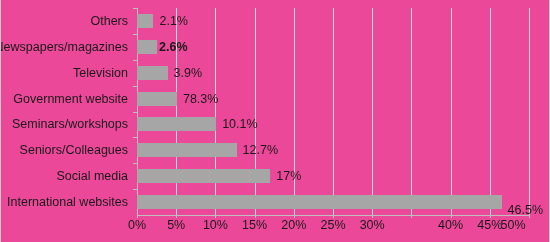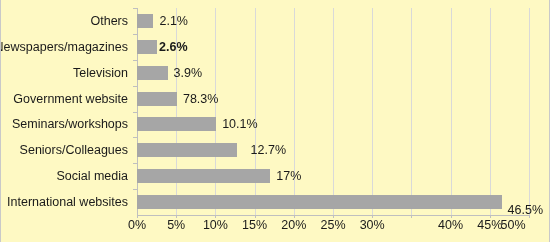--- a/index.html
+++ b/index.html
@@ -8,21 +8,21 @@
     background: #ffffff;
   }
   body {
     font-family: "Liberation Sans", sans-serif;
   }
 
   #chart-figure {
     position: relative;
     width: 550px;
     height: 242px;
-    background: #fef9c3;
+    background: #ec4899;
     border-left: 1px solid #c9c9c9;
     border-right: 1px solid #c9c9c9;
     box-sizing: border-box;
     overflow: hidden;
   }
 
   
   #plot-area {
     position: absolute;
     left: 136px;
@@ -172,21 +172,21 @@
       <div class="bar-row" style="left: 136px; width: 392px; top: 111.5px; height: 25.875px;">
         <div class="tick-mark"></div>
         <div class="category-label">Seminars/workshops</div>
         <div class="bar" style="width: 79.184px; background: rgb(166, 166, 166);"></div>
         <div class="bar-value" style="left: 85.184px;">10.1%</div>
       </div>
       <div class="bar-row" style="left: 136px; width: 392px; top: 137.375px; height: 25.875px;">
         <div class="tick-mark"></div>
         <div class="category-label">Seniors/Colleagues</div>
         <div class="bar" style="width: 99.568px; background: rgb(166, 166, 166);"></div>
-        <div class="bar-value" style="left: 105.568px; margin-left: 8px;">12.7%</div>
+        <div class="bar-value" style="left: 105.568px;">12.7%</div>
       </div>
       <div class="bar-row" style="left: 136px; width: 392px; top: 163.25px; height: 25.875px;">
         <div class="tick-mark"></div>
         <div class="category-label">Social media</div>
         <div class="bar" style="width: 133.28px; background: rgb(166, 166, 166);"></div>
         <div class="bar-value" style="left: 139.28px;">17%</div>
       </div>
       <div class="bar-row" style="left: 136px; width: 392px; top: 189.125px; height: 25.875px;">
         <div class="tick-mark"></div>
         <div class="category-label">International websites</div>

